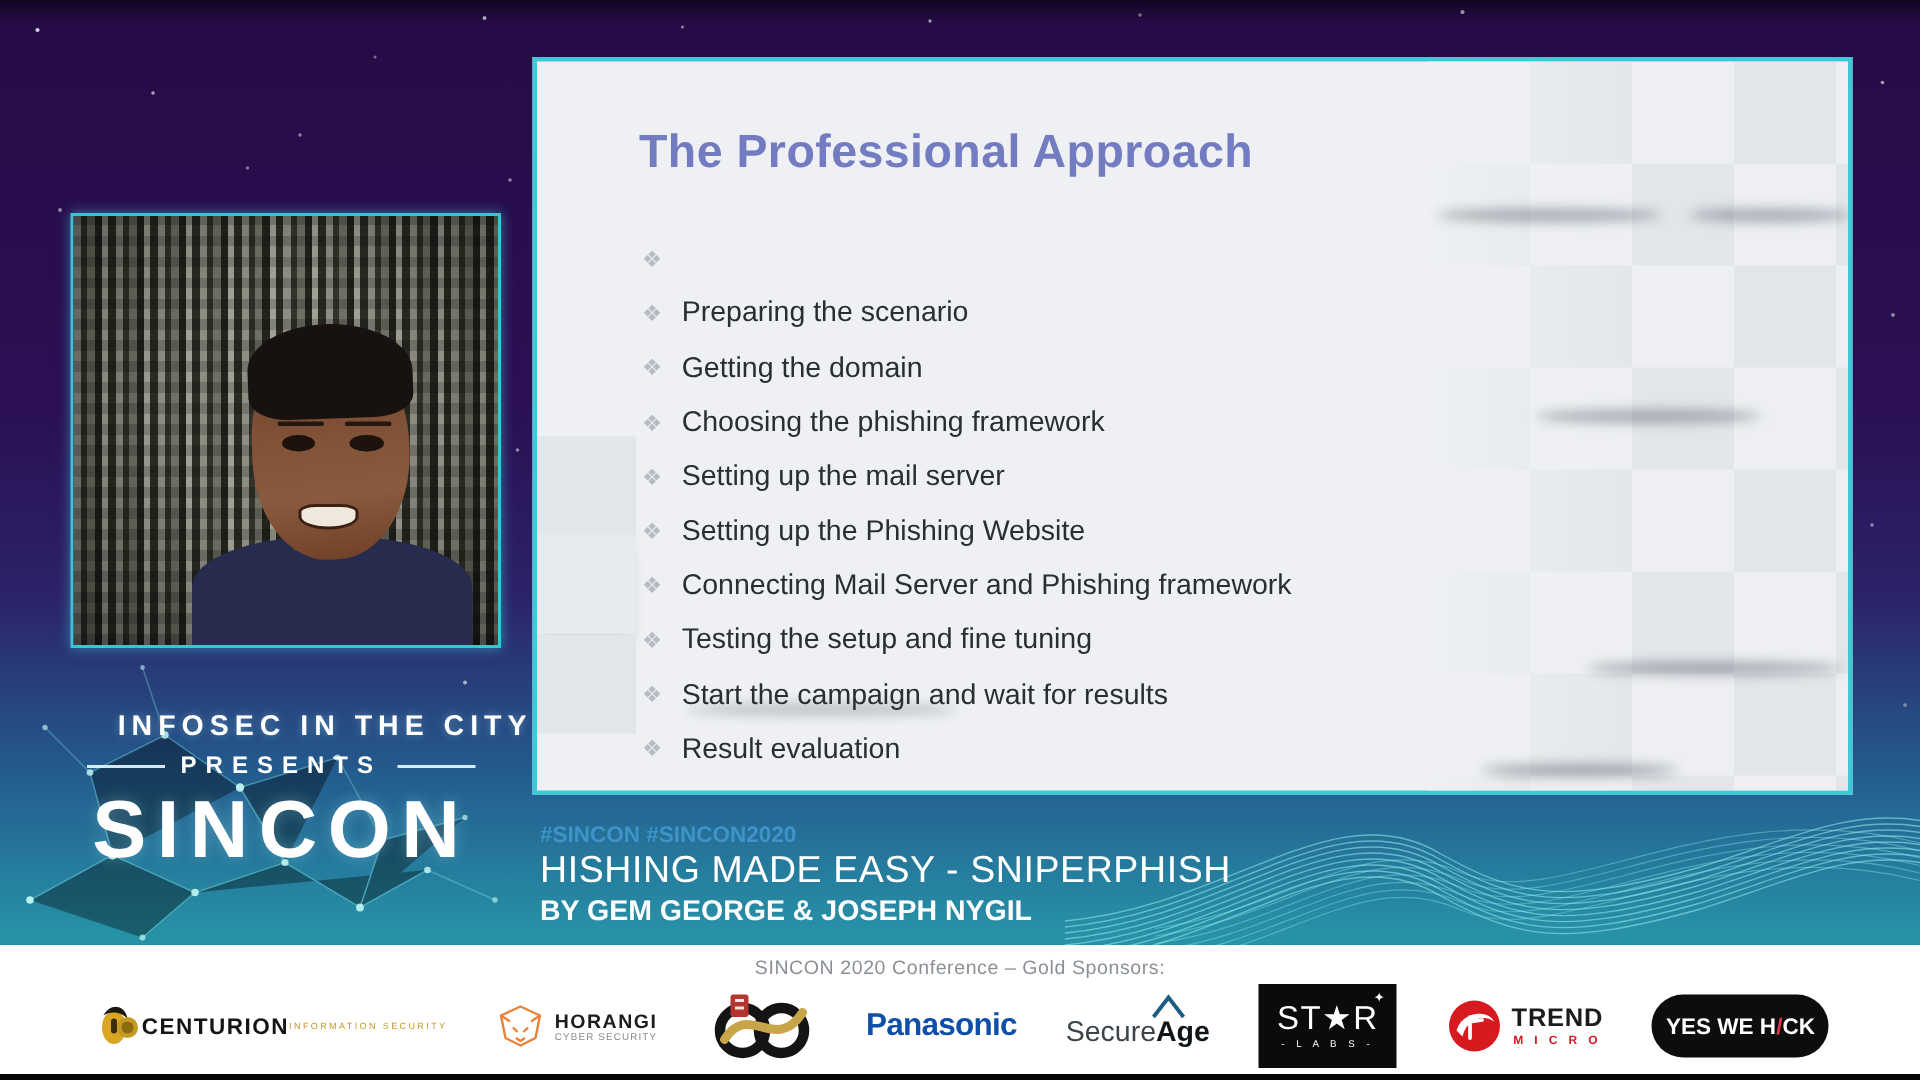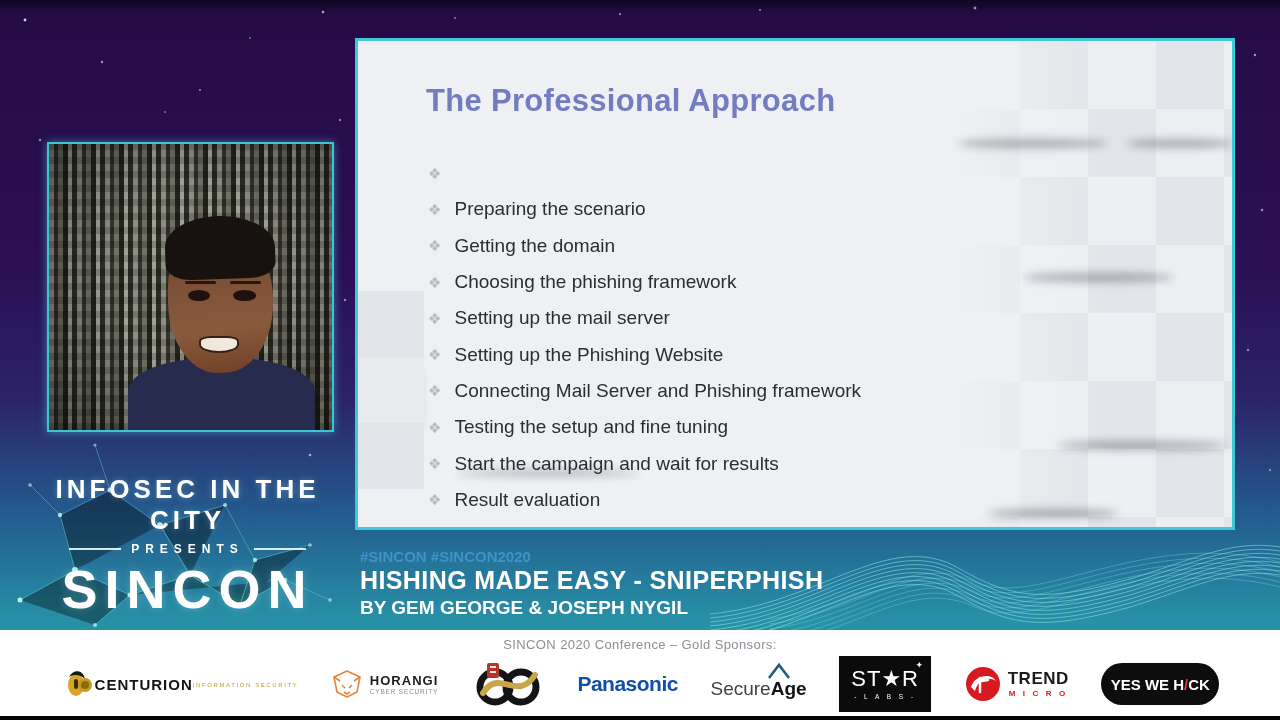--- a/index.html
+++ b/index.html
@@ -70,33 +70,33 @@
     font-size:31px; font-weight:bold; color:#747cc1; letter-spacing:.3px; }
   .bullets { position:absolute; left:70px; top:114px; list-style:none; }
   .bullets li { display:flex; align-items:center; height:36.3px;
     font-size:19px; color:#2a2d33; }
   .bullets .b-icon { color:#b7bbc3; font-size:15px; margin-right:13px;
     line-height:1; }
 
   
   .branding { position:absolute; left:20px; top:474px; width:335px;
     text-align:center; color:#fff; z-index:4; }
-  .brand-line1 { font-size:26px; font-weight:bold; letter-spacing:4px;
-    text-shadow:0 0 6px rgba(180,240,250,.35); }
+  .brand-line1 { font-size:19px; font-weight:bold; letter-spacing:4px;
+    text-shadow:0 0 6px rgba(180,240,250,.35);text-align:right; }
   .brand-presents { display:flex; align-items:center; justify-content:center;
     gap:10px; margin-top:6px; }
   .brand-presents .rule { height:2px; width:52px; background:#eafcff; opacity:.9; }
-  .brand-line2 { font-size:12px; font-weight:bold; letter-spacing:6px; }
+  .brand-line2 { font-size:16px; font-weight:bold; letter-spacing:6px; }
   .brand-line3 { font-size:54px; font-weight:bold; letter-spacing:7px;
     margin-top:2px; text-shadow:0 0 10px rgba(180,240,250,.3); }
 
   
   .session { position:absolute; left:360px; top:548px; z-index:4; }
   .hashtags { font-size:15px; font-weight:bold; color:#3f93c8; }
-  .session-title { font-size:25px; font-weight:bold; color:#fff;
+  .session-title { font-size:25px; font-weight:normal; color:#fff;
     letter-spacing:.4px; margin-top:1px; }
   .session-byline { font-size:19px; font-weight:bold; color:#fdfdfd;
     margin-top:2px; }
 
   
   .sponsor-bar { position:absolute; left:0; top:630px; width:1280px;
     height:86px; background:#fff; z-index:5; }
   .sponsor-header { text-align:center; padding-top:7px; font-size:13px;
     color:#8a9096; letter-spacing:.4px; }
   .sponsor-row { position:absolute; left:0; right:0; top:24px; height:60px;

